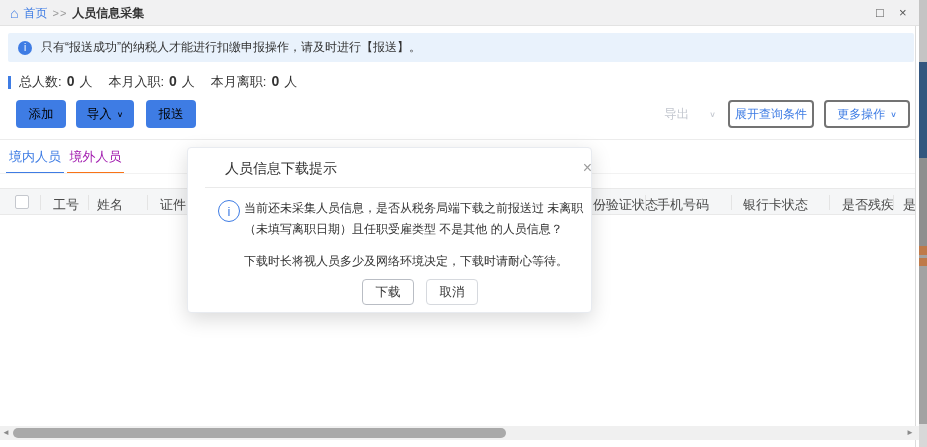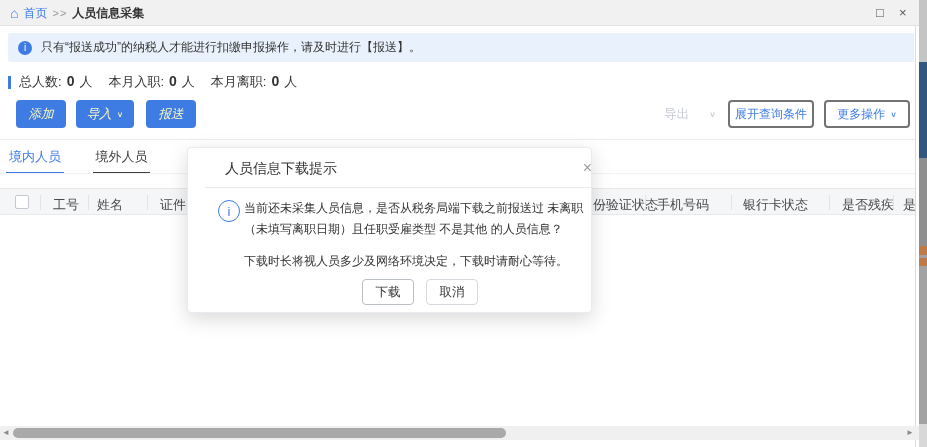--- a/index.html
+++ b/index.html
@@ -24,37 +24,37 @@
 
   
   .stats{left:8px;top:73px;height:18px;display:flex;align-items:center;}
   .stats-bar{width:3px;height:13px;background:#3e7ce4;margin-right:8px;}
   .stat{font-size:13px;color:#333;margin-right:16px;display:flex;align-items:baseline;gap:5px;}
   .stat b{font-size:14px;}
 
   
   .btn{position:absolute;top:100px;height:28px;border-radius:4px;font-size:12.5px;display:flex;align-items:center;
        justify-content:center;gap:5px;box-sizing:border-box;cursor:pointer;white-space:nowrap;}
-  .btn-primary{background:#3e7ce4;color:#fef9c3;border:none;font-style:italic;}
+  .btn-primary{background:#3e7ce4;color:#000000;border:none;}
   .btn-outline{background:#fff;border:2px solid #737373;color:#3e7ce4;font-size:12px;}
   .btn-disabled{background:transparent;border:none;color:#c3c7cf;cursor:default;gap:20px;}
   #btn-add{left:16px;width:50px;}
   #btn-import{left:76px;width:58px;}
   #btn-submit{left:146px;width:50px;}
   #btn-export{left:668px;width:44px;}
   #btn-expand{left:728px;width:86px;}
   #btn-more{left:824px;width:86px;}
   .caret{font-size:9px;line-height:1;transform:scaleY(.85);}
 
   .toolbar-divider{left:0;top:139px;width:915px;height:1px;background:#ececec;}
 
   
   .tab{position:absolute;top:148px;height:22px;font-size:13px;text-align:center;cursor:pointer;padding-bottom:2px;}
   #tab-domestic{left:6px;width:58px;color:#3e7ce4;border-bottom:2px solid #3e7ce4;}
-  #tab-overseas{left:93px;width:57px;color:#404040;border-bottom:2px solid #404040;}
+  #tab-overseas{left:67px;width:57px;color:#a21caf;border-bottom:2px solid #f97316;}
   .tabs-line{left:0;top:173px;width:915px;height:1px;background:#f2f2f2;}
 
   
   .thead{left:0;top:188px;width:915px;height:27px;background:#f5f6f7;border-top:1px solid #e9e9e9;
          border-bottom:1px solid #e9e9e9;box-sizing:border-box;overflow:hidden;}
   .checkbox{position:absolute;left:15px;top:6px;width:12px;height:12px;background:#fff;border:1px solid #c5c8ce;border-radius:2px;cursor:pointer;}
   .th{position:absolute;top:7px;font-size:13px;color:#4a4a4a;white-space:nowrap;}
   .thsep{position:absolute;top:6px;width:1px;height:15px;background:#e4e4e4;}
 
   .panel-border{left:915px;top:26px;width:1px;height:421px;background:#dcdcdc;}

